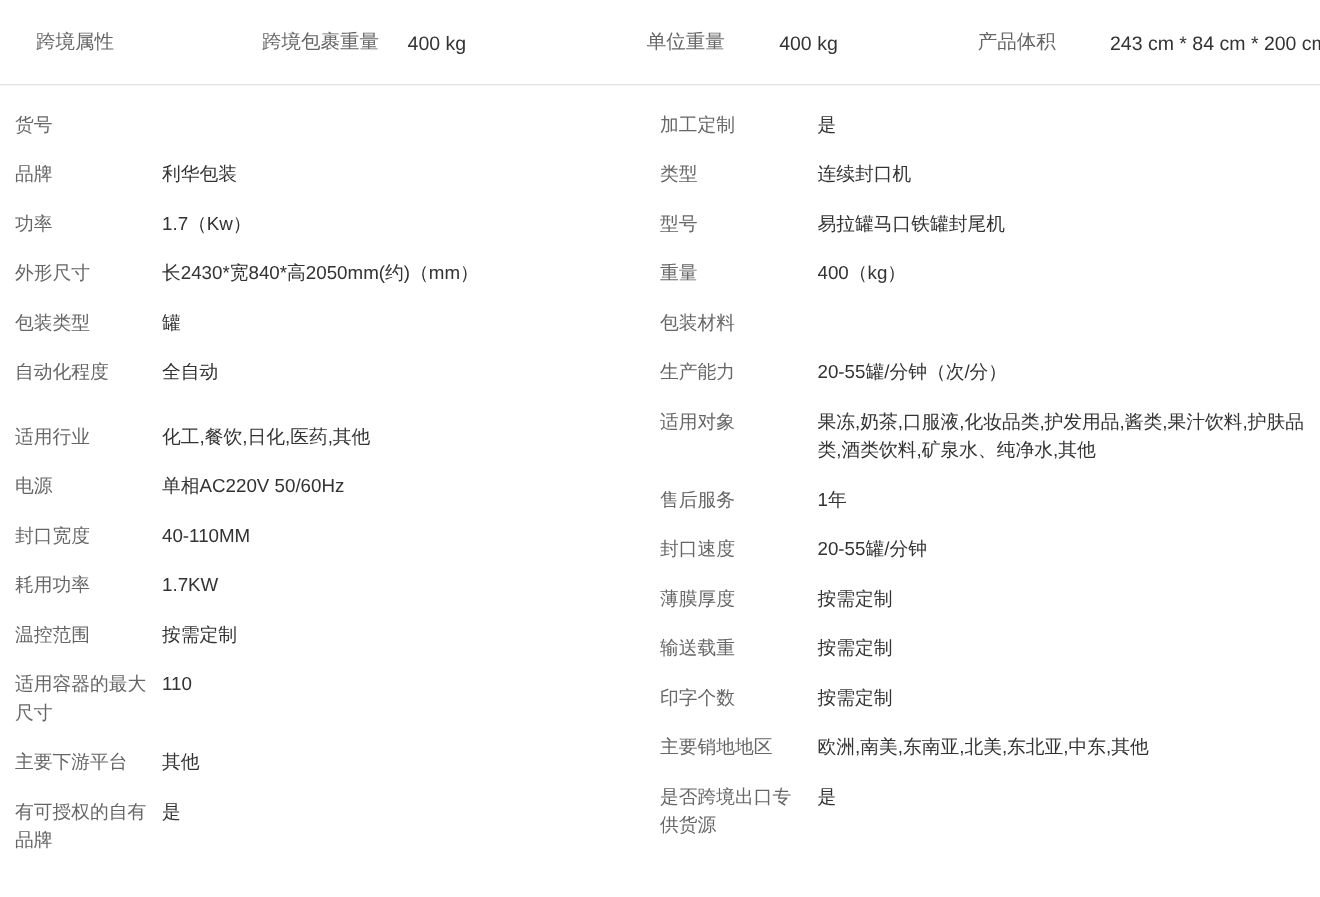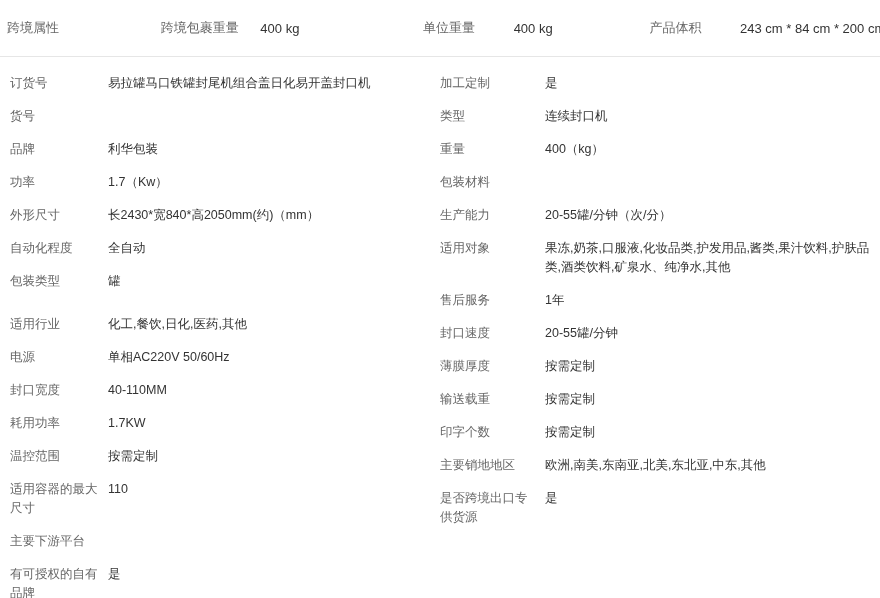--- a/index.html
+++ b/index.html
@@ -36,21 +36,21 @@
     color: #666666;
     font-size: 13px;
     white-space: nowrap;
   }
   .topbar .tvalue {
     color: #333333;
     font-size: 13px;
     white-space: nowrap;
     text-align: center;
   }
-  .tb-1 { padding-left: 7px; width: 130px; }
+  .tb-1 { padding-left: 24px; width: 130px; }
   .tb-2 { width: 110px; margin-left: 36px; }
   .tb-3 { width: 140px; }
   .tb-4 { width: 100px; margin-left: 36px; }
   .tb-5 { width: 150px; }
   .tb-6 { width: 100px; }
   .tb-7 { width: 140px; }
 
   
   .attrs {
     display: flex;
@@ -120,46 +120,42 @@
     </div>
     <div class="cell tb-7">
       <span class="tvalue">243 cm * 84 cm * 200 cm</span>
     </div>
   </div>
 
   <div class="attrs">
 
     <div class="col col-left">
       <div class="row">
-        <div class="k">订货号</div>
-        <div class="v">易拉罐马口铁罐封尾机组合盖日化易开盖封口机</div>
-      </div>
-      <div class="row">
         <div class="k">货号</div>
       </div>
       <div class="row">
         <div class="k">品牌</div>
         <div class="v">利华包装</div>
       </div>
       <div class="row">
         <div class="k">功率</div>
         <div class="v">1.7（Kw）</div>
       </div>
       <div class="row">
         <div class="k">外形尺寸</div>
         <div class="v">长2430*宽840*高2050mm(约)（mm）</div>
       </div>
       <div class="row">
+        <div class="k">包装类型</div>
+        <div class="v">罐</div>
+      </div>
+      <div class="row">
         <div class="k">自动化程度</div>
         <div class="v">全自动</div>
       </div>
-      <div class="row">
-        <div class="k">包装类型</div>
-        <div class="v">罐</div>
-      </div>
       <div class="spacer-sm"></div>
       <div class="row">
         <div class="k">适用行业</div>
         <div class="v">化工,餐饮,日化,医药,其他</div>
       </div>
       <div class="row">
         <div class="k">电源</div>
         <div class="v">单相AC220V 50/60Hz</div>
       </div>
       <div class="row">
@@ -173,38 +169,43 @@
       <div class="row">
         <div class="k">温控范围</div>
         <div class="v">按需定制</div>
       </div>
       <div class="row">
         <div class="k">适用容器的最大尺寸</div>
         <div class="v">110</div>
       </div>
       <div class="row">
         <div class="k">主要下游平台</div>
+        <div class="v">其他</div>
       </div>
       <div class="row">
         <div class="k">有可授权的自有品牌</div>
         <div class="v">是</div>
       </div>
 
     </div>
 
     <div class="col col-right">
       <div class="row">
         <div class="k">加工定制</div>
         <div class="v">是</div>
       </div>
       <div class="row">
         <div class="k">类型</div>
         <div class="v">连续封口机</div>
       </div>
       <div class="row">
+        <div class="k">型号</div>
+        <div class="v">易拉罐马口铁罐封尾机</div>
+      </div>
+      <div class="row">
         <div class="k">重量</div>
         <div class="v">400（kg）</div>
       </div>
       <div class="row">
         <div class="k">包装材料</div>
       </div>
       <div class="row">
         <div class="k">生产能力</div>
         <div class="v">20-55罐/分钟（次/分）</div>
       </div>

